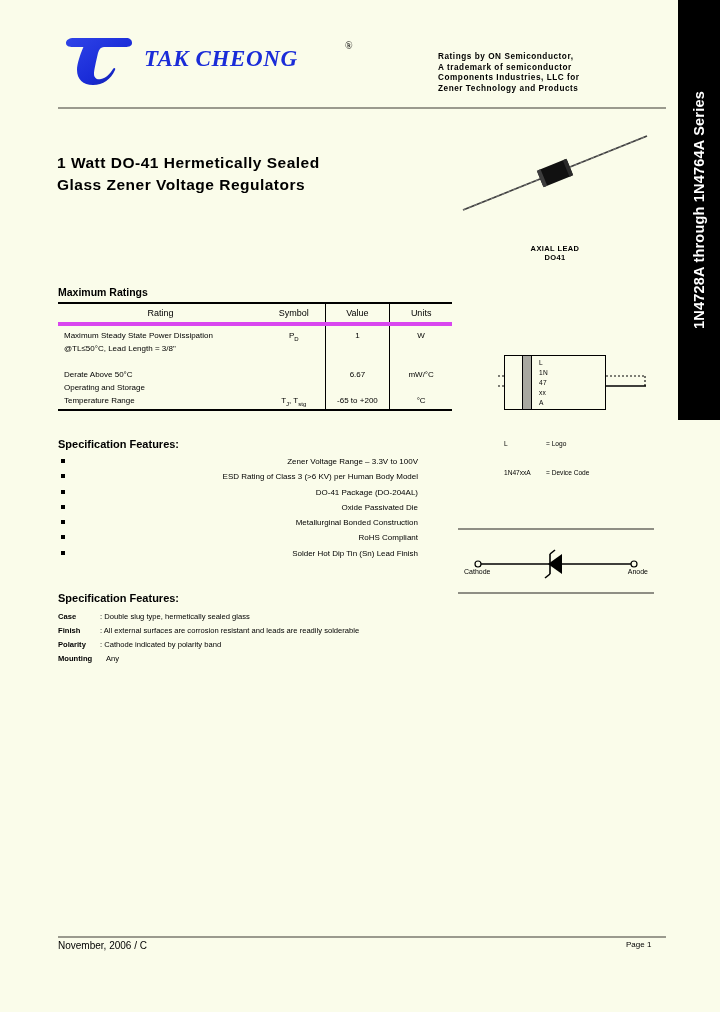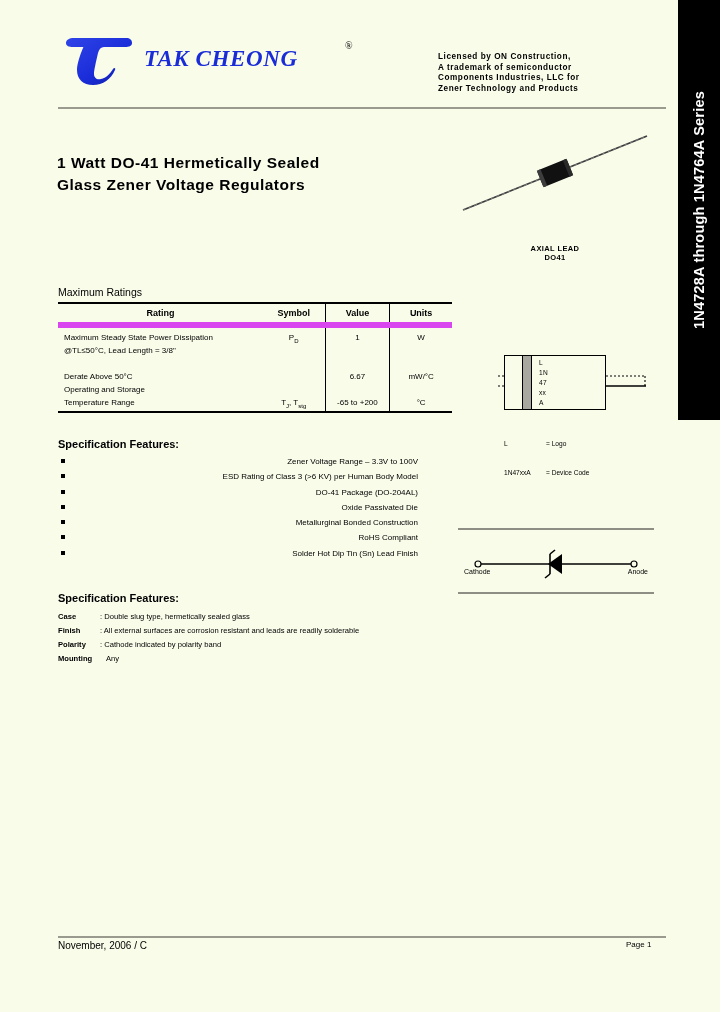--- a/index.html
+++ b/index.html
@@ -142,35 +142,35 @@
     letter-spacing: 0.4px;
     margin-top: 28px;
   }
 
   
   .mr-heading {
     position: absolute;
     left: 58px;
     top: 286px;
     font-size: 10.5px;
-    font-weight: normal;
+    font-weight: bold;
   }
   .mr-table {
     position: absolute;
     left: 58px;
     top: 302px;
     width: 394px;
     border-collapse: collapse;
     font-size: 8px;
   }
   .mr-table th {
     font-size: 9px;
-    font-weight: bold;
+    font-weight: normal;
     padding: 4px 0 4px 0;
-    border-bottom: 6px solid #d946ef;
+    border-bottom: 4px solid #d946ef;
     border-top: 2px solid #000;
   }
   .mr-table th.c-rating { width: 206px; }
   .mr-table th.c-symbol { width: 62px; }
   .mr-table th.c-value  { width: 64px; border-left: 1.5px solid #000; }
   .mr-table th.c-units  { width: 62px; border-left: 1.5px solid #000; }
   .mr-table td {
     vertical-align: top;
     padding: 0;
     height: 13px;
@@ -359,21 +359,21 @@
             <stop offset="100%" stop-color="#0f1d9e"></stop>
           </linearGradient>
         </defs>
         <path d="M6 9 C6 6, 9 4, 14 4 L66 4 C70 4, 72 6, 72 9 C72 12, 69 13, 65 13 L44 13 C41 13, 39 15, 38 19 C36 28, 34 36, 34 40 C34 44, 37 46, 41 45 C46 44, 50 40, 53 35 C54 33, 56 34, 55 36 C51 45, 43 51, 33 51 C23 51, 17 45, 17 36 C17 30, 20 21, 23 14 C24 13, 23 13, 22 13 L13 13 C9 13, 6 12, 6 9 Z" fill="url(#tauGrad)"></path>
       </svg>
       <span class="logo-name">TAK CHEONG</span>
       <span class="logo-reg">®</span>
     </div>
 
     <div class="license">
-      <div>Licensed by ON Construction,</div>
+      <div>Ratings by ON Semiconductor,</div>
       <div>A trademark of semiconductor</div>
       <div>Components  Industries,   LLC   for</div>
       <div>Zener Technology and Products</div>
     </div>
   </div>
   <div class="header-rule"></div>
 
   <div class="doc-title">1 Watt DO-41 Hermetically Sealed Glass Zener Voltage Regulators</div>
 
   <div class="axial-fig">

